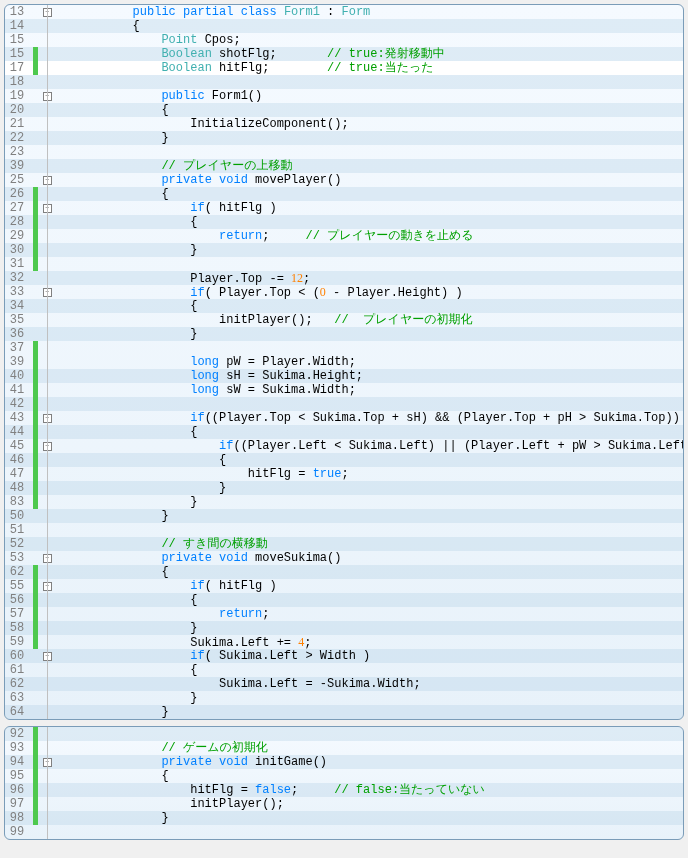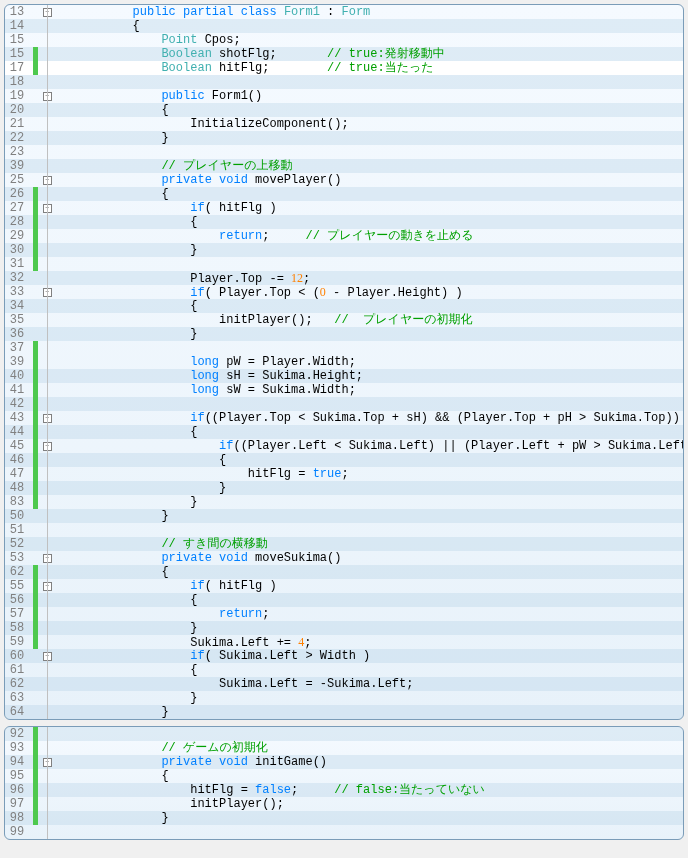--- a/index.html
+++ b/index.html
@@ -67,21 +67,21 @@
     <div class="line alt"><div class="line-num">52</div><div class="mark-lane"></div><div class="fold-lane"><div class="fold-line"></div></div><div class="guide-lane"></div><div class="code">            <span class="com">// すき間の横移動</span></div></div>
     <div class="line"><div class="line-num">53</div><div class="mark-lane"></div><div class="fold-lane"><div class="fold-line"></div><div class="fold-box">−</div></div><div class="guide-lane"></div><div class="code">            <span class="kw">private</span> <span class="kw">void</span> moveSukima()</div></div>
     <div class="line alt"><div class="line-num">62</div><div class="mark-lane mark-green"></div><div class="fold-lane"><div class="fold-line"></div></div><div class="guide-lane"></div><div class="code">            {</div></div>
     <div class="line"><div class="line-num">55</div><div class="mark-lane mark-green"></div><div class="fold-lane"><div class="fold-line"></div><div class="fold-box">−</div></div><div class="guide-lane"></div><div class="code">                <span class="kw">if</span>( hitFlg )</div></div>
     <div class="line alt"><div class="line-num">56</div><div class="mark-lane mark-green"></div><div class="fold-lane"><div class="fold-line"></div></div><div class="guide-lane"></div><div class="code">                {</div></div>
     <div class="line"><div class="line-num">57</div><div class="mark-lane mark-green"></div><div class="fold-lane"><div class="fold-line"></div></div><div class="guide-lane"></div><div class="code">                    <span class="kw">return</span>;</div></div>
     <div class="line alt"><div class="line-num">58</div><div class="mark-lane mark-green"></div><div class="fold-lane"><div class="fold-line"></div></div><div class="guide-lane"></div><div class="code">                }</div></div>
     <div class="line"><div class="line-num">59</div><div class="mark-lane mark-green"></div><div class="fold-lane"><div class="fold-line"></div></div><div class="guide-lane"></div><div class="code">                Sukima.Left += <span class="num">4</span>;</div></div>
     <div class="line alt"><div class="line-num">60</div><div class="mark-lane"></div><div class="fold-lane"><div class="fold-line"></div><div class="fold-box">−</div></div><div class="guide-lane"></div><div class="code">                <span class="kw">if</span>( Sukima.Left &gt; Width )</div></div>
     <div class="line"><div class="line-num">61</div><div class="mark-lane"></div><div class="fold-lane"><div class="fold-line"></div></div><div class="guide-lane"></div><div class="code">                {</div></div>
-    <div class="line alt"><div class="line-num">62</div><div class="mark-lane"></div><div class="fold-lane"><div class="fold-line"></div></div><div class="guide-lane"></div><div class="code">                    Sukima.Left = -Sukima.Left;</div></div>
+    <div class="line alt"><div class="line-num">62</div><div class="mark-lane"></div><div class="fold-lane"><div class="fold-line"></div></div><div class="guide-lane"></div><div class="code">                    Sukima.Left = -Sukima.Width;</div></div>
     <div class="line"><div class="line-num">63</div><div class="mark-lane"></div><div class="fold-lane"><div class="fold-line"></div></div><div class="guide-lane"></div><div class="code">                }</div></div>
     <div class="line alt"><div class="line-num">64</div><div class="mark-lane"></div><div class="fold-lane"><div class="fold-line"></div></div><div class="guide-lane"></div><div class="code">            }</div></div>
   </div>
 <div class="editor-block" id="block2">
     <div class="line alt"><div class="line-num">92</div><div class="mark-lane mark-green"></div><div class="fold-lane"><div class="fold-line"></div></div><div class="guide-lane"></div><div class="code">            </div></div>
     <div class="line"><div class="line-num">93</div><div class="mark-lane mark-green"></div><div class="fold-lane"><div class="fold-line"></div></div><div class="guide-lane"></div><div class="code">            <span class="com">// ゲームの初期化</span></div></div>
     <div class="line alt"><div class="line-num">94</div><div class="mark-lane mark-green"></div><div class="fold-lane"><div class="fold-line"></div><div class="fold-box">−</div></div><div class="guide-lane"></div><div class="code">            <span class="kw">private</span> <span class="kw">void</span> initGame()</div></div>
     <div class="line"><div class="line-num">95</div><div class="mark-lane mark-green"></div><div class="fold-lane"><div class="fold-line"></div></div><div class="guide-lane"></div><div class="code">            {</div></div>
     <div class="line alt"><div class="line-num">96</div><div class="mark-lane mark-green"></div><div class="fold-lane"><div class="fold-line"></div></div><div class="guide-lane"></div><div class="code">                hitFlg = <span class="lit">false</span>;     <span class="com">// false:当たっていない</span></div></div>
     <div class="line"><div class="line-num">97</div><div class="mark-lane mark-green"></div><div class="fold-lane"><div class="fold-line"></div></div><div class="guide-lane"></div><div class="code">                initPlayer();</div></div>

